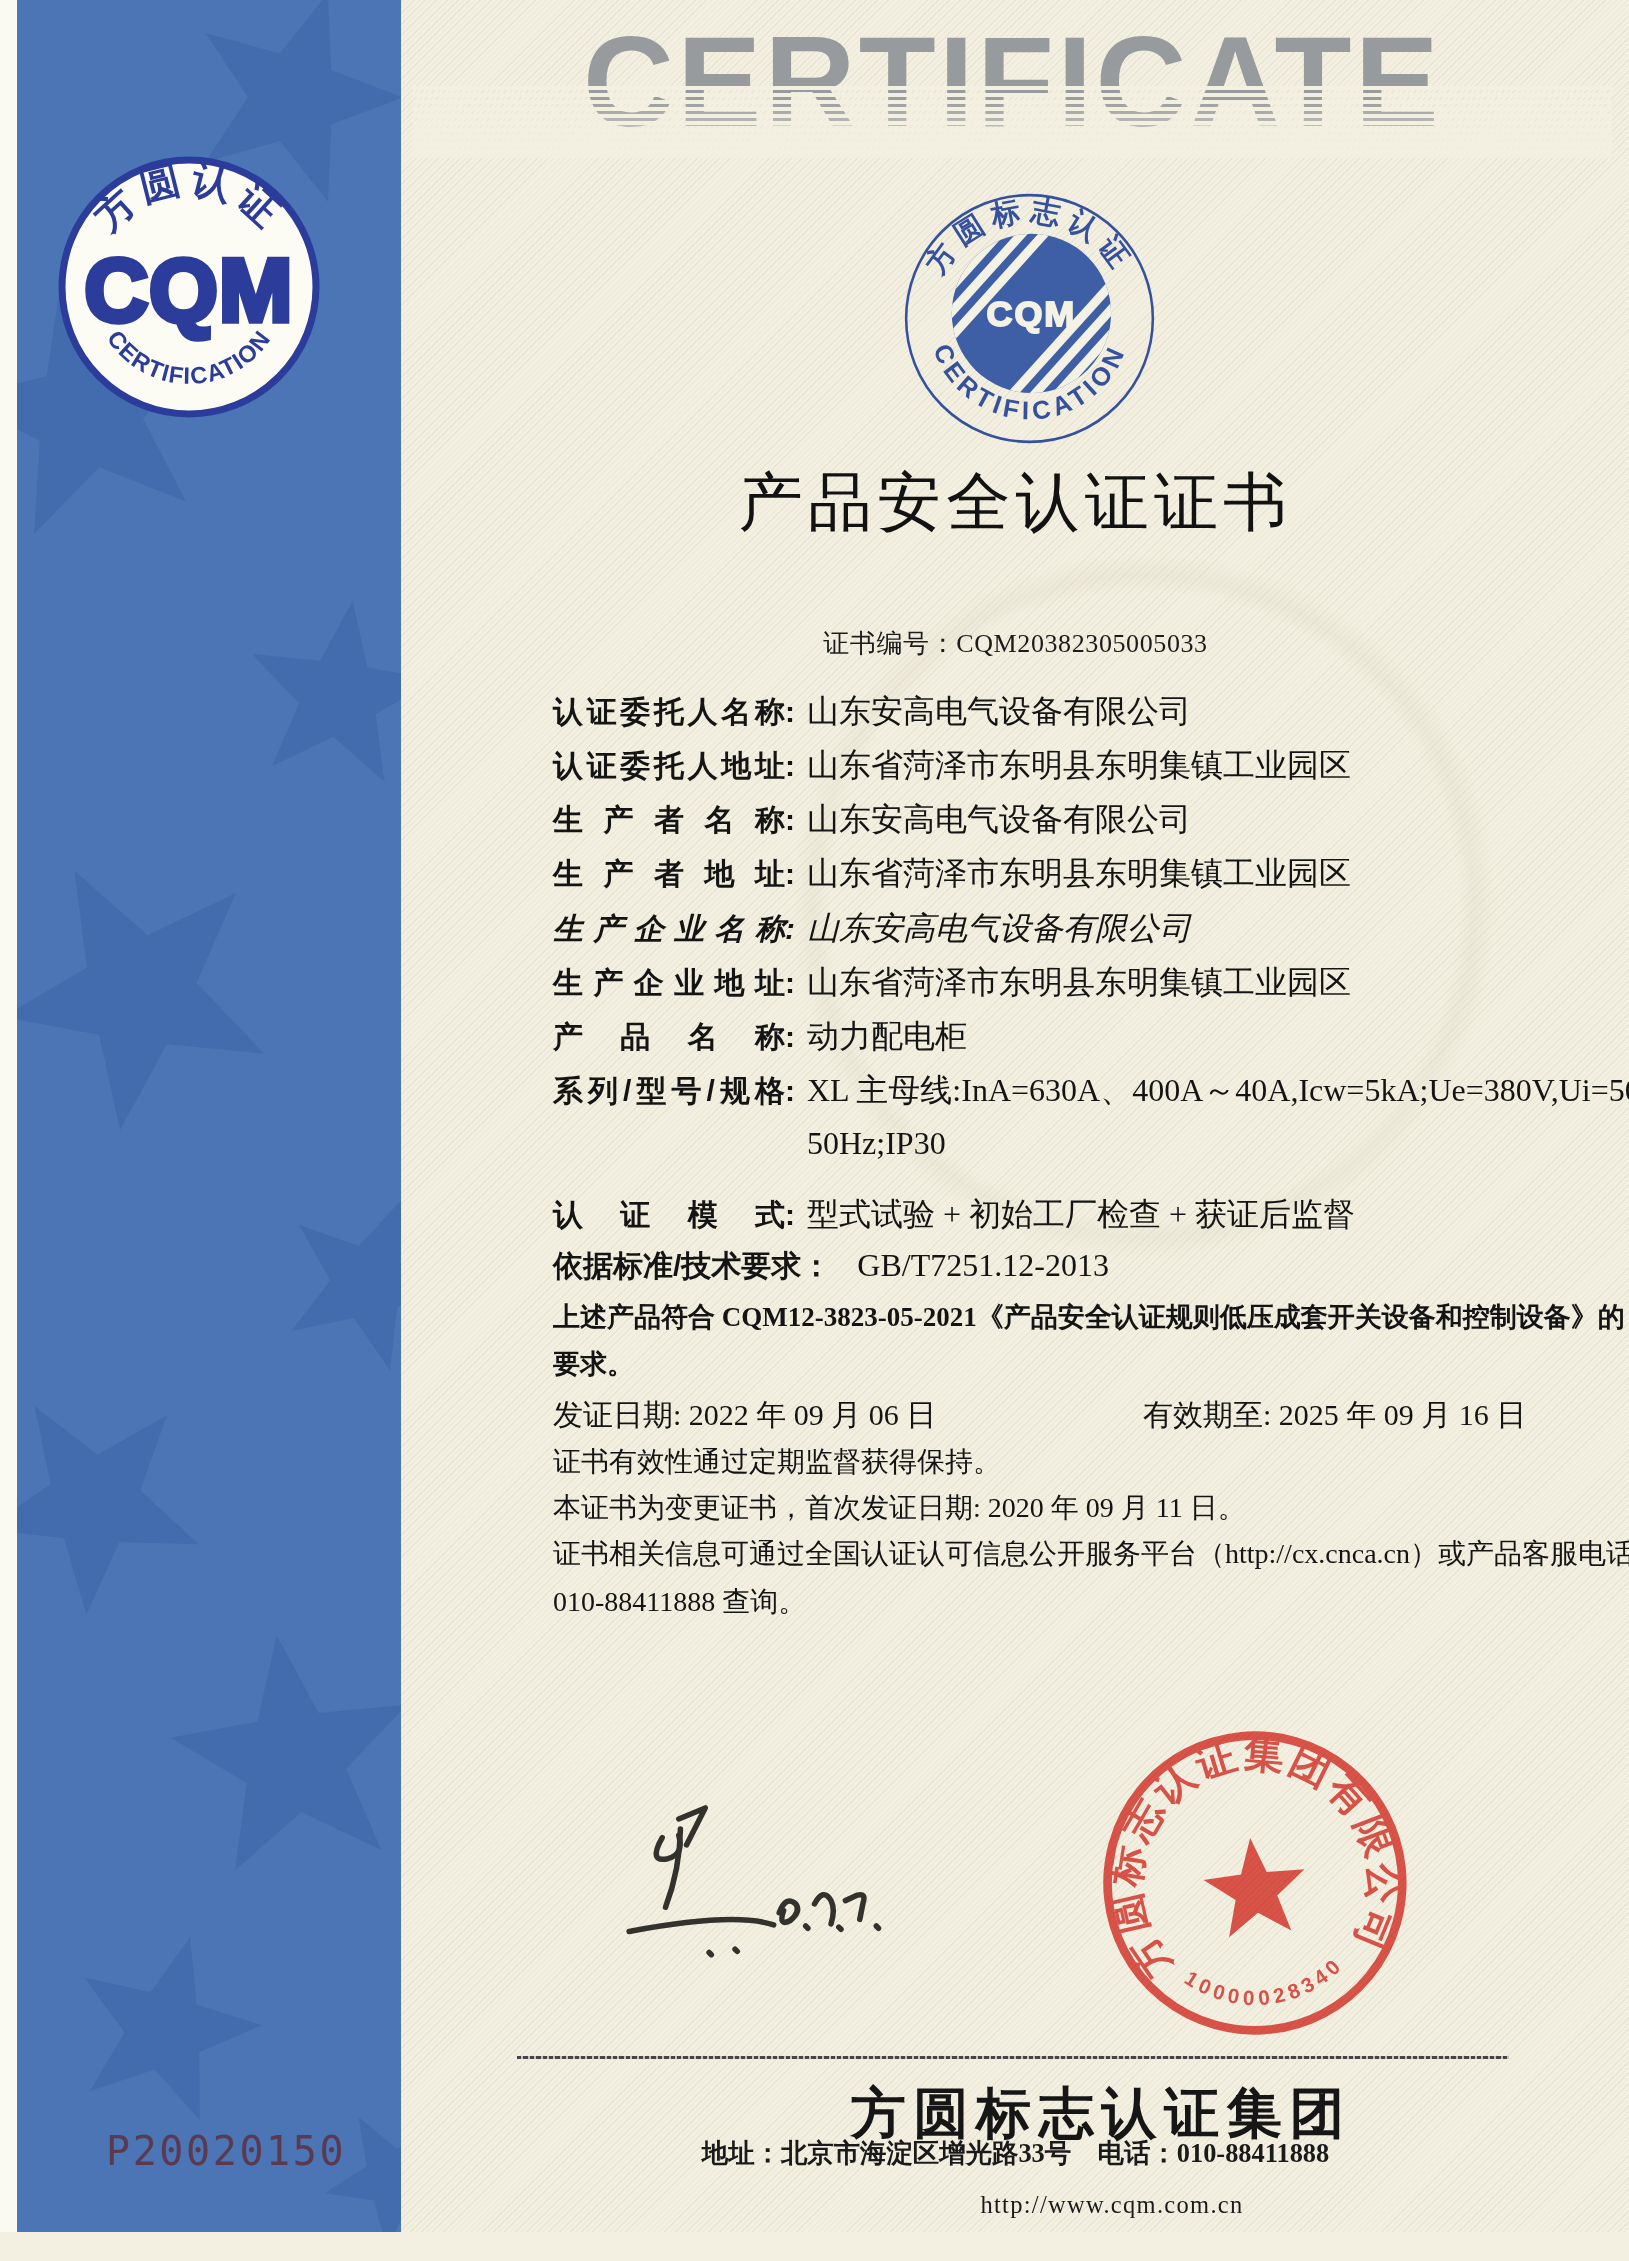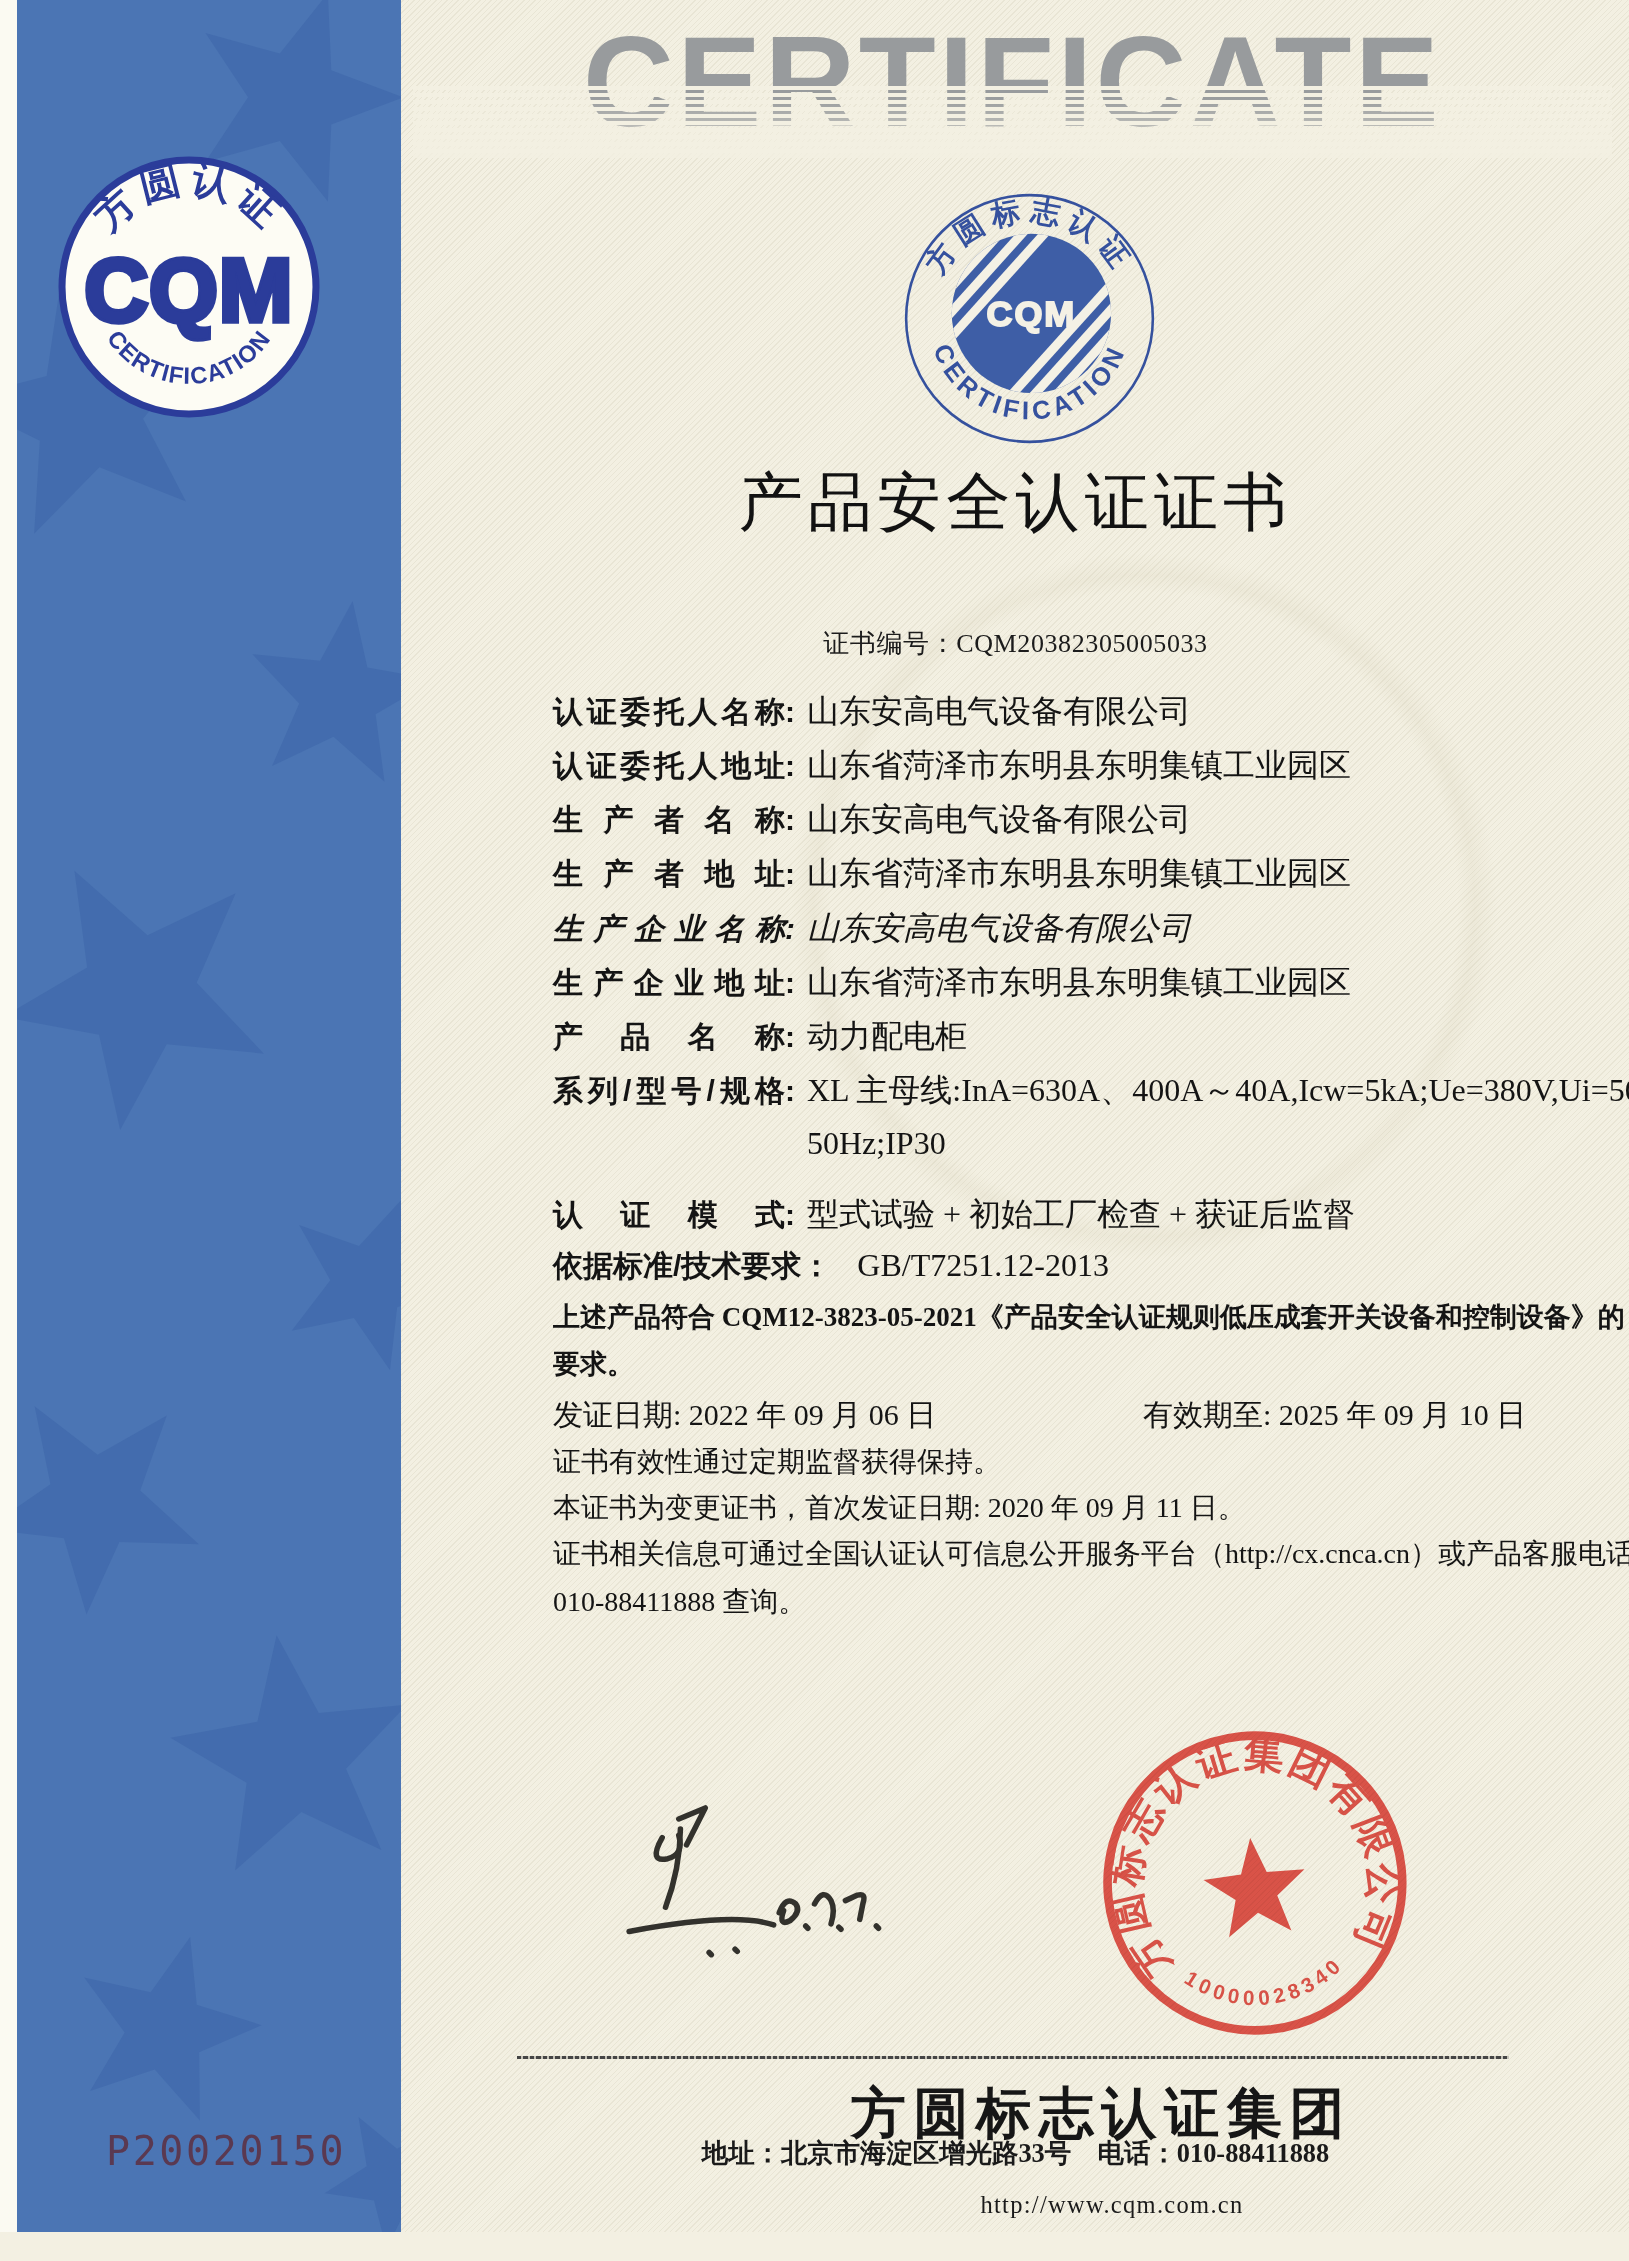--- a/index.html
+++ b/index.html
@@ -149,21 +149,21 @@
 
   <div class="frow" style="top:1193px;"><span class="flabel">认证模式</span><span class="fcolon">:</span><span class="fvalue">型式试验 + 初始工厂检查 + 获证后监督</span></div>
 
   <div class="abs" id="standard-row"><span class="nlabel">依据标准/技术要求</span><span class="nlabel">：</span><span class="nvalue">GB/T7251.12-2013</span></div>
 
   <div class="abs" id="statement1">上述产品符合 CQM12-3823-05-2021《产品安全认证规则低压成套开关设备和控制设备》的</div>
   <div class="abs" id="statement2">要求。</div>
 
   <div class="abs" id="date-row">
     <span id="issue-date"><span>发证日期</span><span>:</span> <span>2022 年 09 月 06 日</span></span>
-    <span id="valid-until"><span>有效期至</span><span>:</span> <span>2025 年 09 月 10 日</span></span>
+    <span id="valid-until"><span>有效期至</span><span>:</span> <span>2025 年 09 月 16 日</span></span>
   </div>
 
   <div id="notes-list">
       <div class="note" style="top: 1443px;">证书有效性通过定期监督获得保持。</div>
       <div class="note" style="top: 1489px;">本证书为变更证书，首次发证日期: 2020 年 09 月 11 日。</div>
       <div class="note" style="top: 1535px;">证书相关信息可通过全国认证认可信息公开服务平台（http://cx.cnca.cn）或产品客服电话</div>
       <div class="note" style="top: 1583px;">010-88411888 查询。</div>
     </div>
 
   <div class="abs" id="signature">

